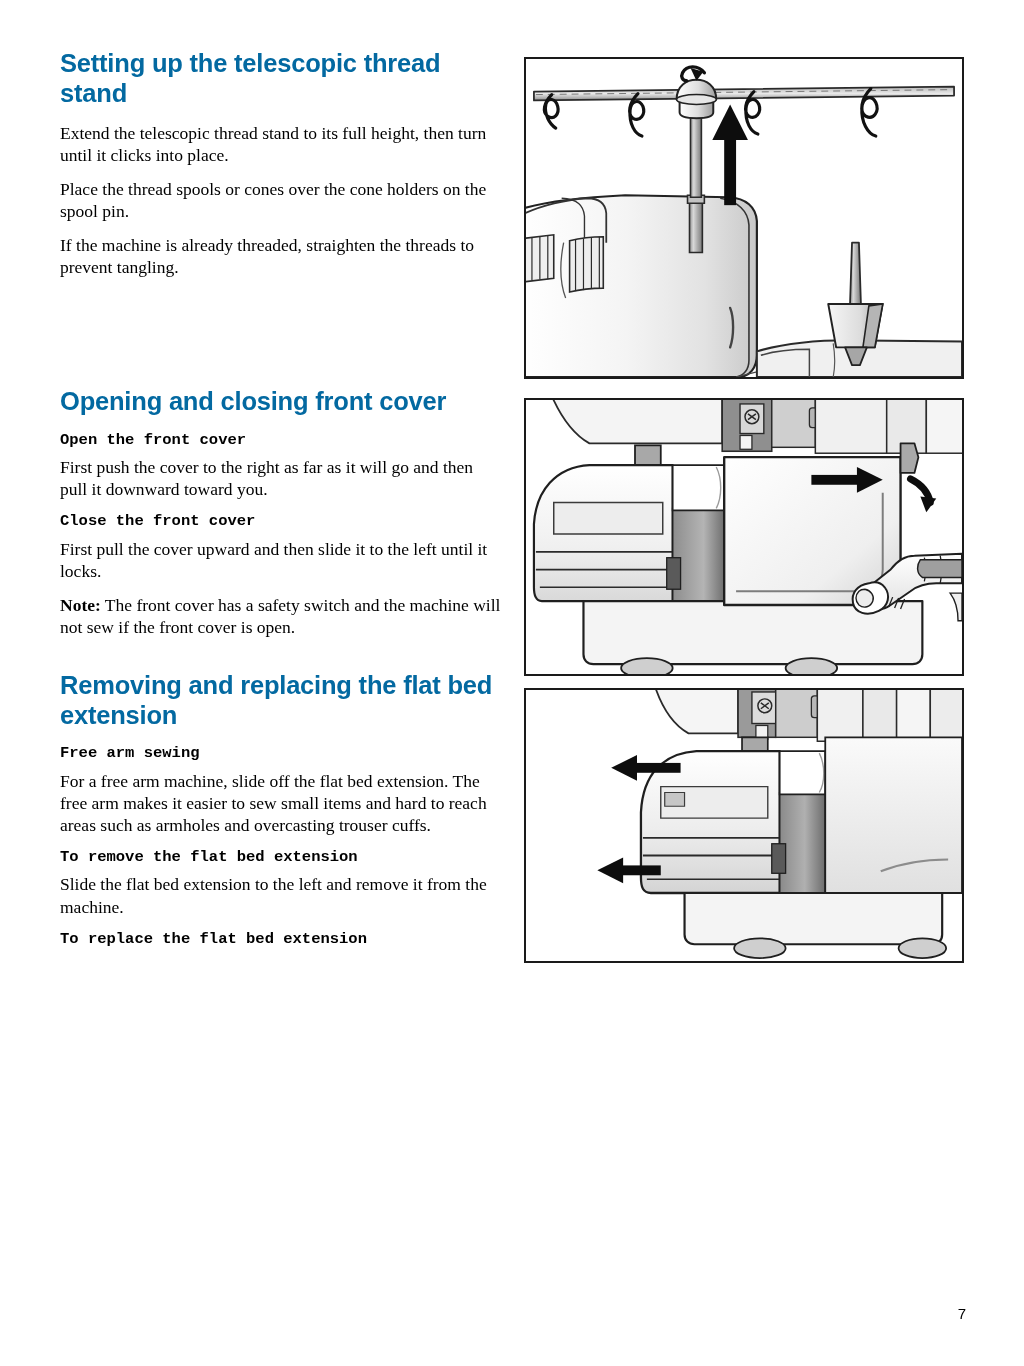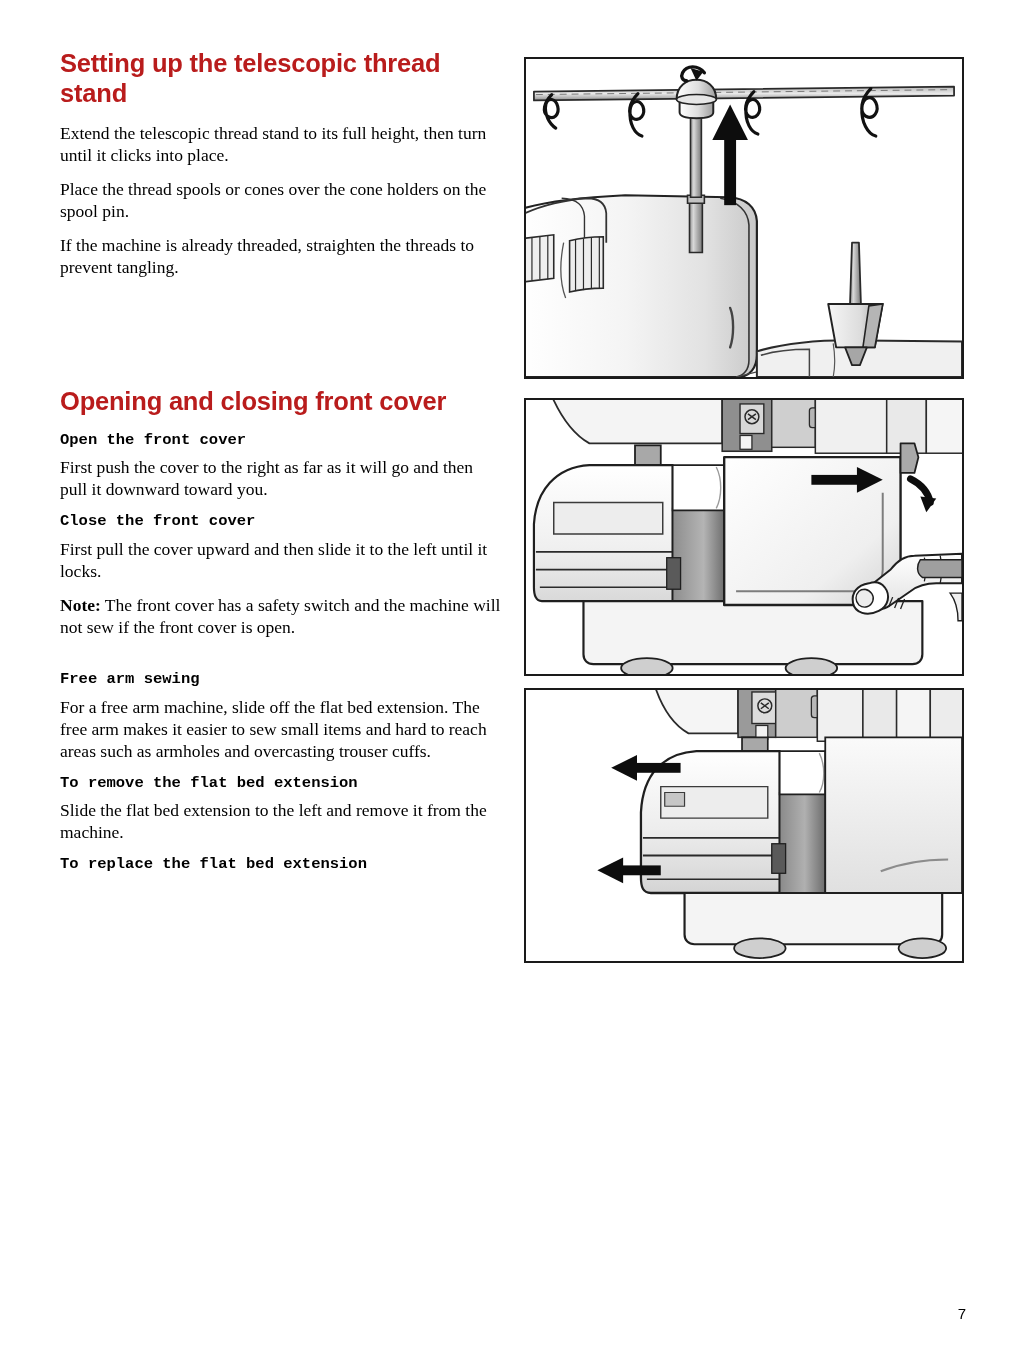--- a/index.html
+++ b/index.html
@@ -30,21 +30,21 @@
     width: 443px;
   }
 
   h1.section-title {
     font-family: "Liberation Sans", "DejaVu Sans", sans-serif;
     font-weight: bold;
     font-size: 25.5px;
     line-height: 1.18;
     letter-spacing: -0.2px;
     margin: 0 0 14px 0;
-    color: #b91c1c;
+    color: #0369a1;
   }
 
   h2.sub-title {
     font-family: Liberation Mono, monospace;
     font-weight: bold;
     font-size: 15.5px;
     line-height: 1.2;
     margin: 0 0 7px 0;
     color: #000;
   }
@@ -111,20 +111,21 @@
       <h2 class="sub-title">Open the front cover</h2>
       <p class="body">First push the cover to the right as far as it will go and then pull it downward toward you.</p>
       <h2 class="sub-title">Close the front cover</h2>
       <p class="body">First pull the cover upward and then slide it to the left until it locks.</p>
       <p class="body"><span class="lead">Note:</span><span> The front cover has a safety switch and the machine will not sew if the front cover is open.</span></p>
     </div>
 
     <div class="gap-after-sec2"></div>
 
     <div class="block">
+      <h1 class="section-title">Removing and replacing the flat bed extension</h1>
       <h2 class="sub-title">Free arm sewing</h2>
       <p class="body">For a free arm machine, slide off the flat bed extension. The free arm makes it easier to sew small items and hard to reach areas such as armholes and overcasting trouser cuffs.</p>
       <h2 class="sub-title">To remove the flat bed extension</h2>
       <p class="body">Slide the flat bed extension to the left and remove it from the machine.</p>
       <h2 class="sub-title">To replace the flat bed extension</h2>
     </div>
 
   </div>
 
   <div class="figure" id="figure-thread-stand">

